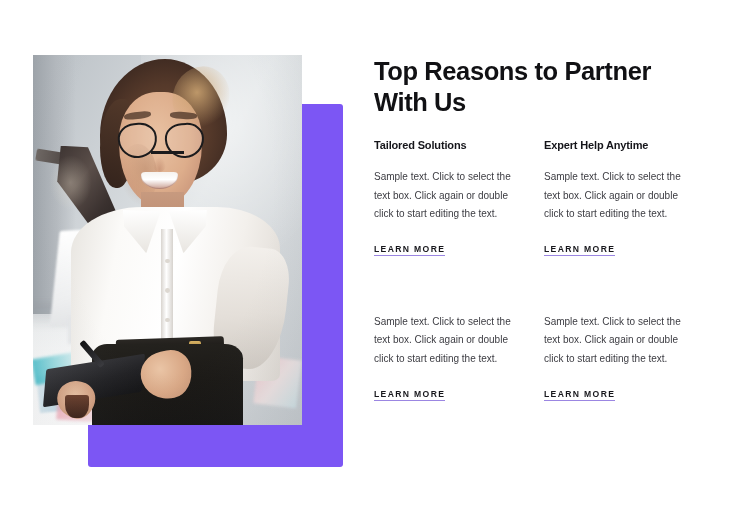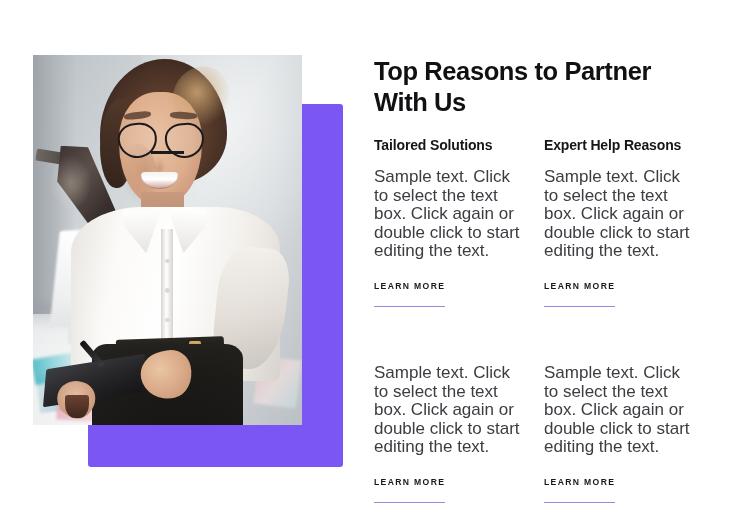--- a/index.html
+++ b/index.html
@@ -466,43 +466,43 @@
     top: 125px;
     width: 316px;
     display: grid;
     grid-template-columns: 170px 146px;
     grid-row-gap: 57px;
   }
 
   .card { width: 146px; }
 
   .card-title {
-    font-size: 14px;
+    font-size: 11px;
     line-height: 17px;
     font-weight: 700;
     letter-spacing: -0.15px;
     color: #15151a;
     margin-bottom: 14px;
   }
 
   .card-body {
-    font-size: 17px;
+    font-size: 10px;
     line-height: 18.6px;
     color: #3c3c42;
     margin-bottom: 14px;
   }
 
   .learn-more {
     display: inline-block;
     font-size: 8.6px;
     font-weight: 700;
     letter-spacing: 1.35px;
     color: #17171c;
     text-decoration: none;
-    padding-bottom: 15px;
+    padding-bottom: 1px;
     border-bottom: 1.6px solid #9b86e2;
   }
 </style>
 </head>
 <body>
 
 <div class="page">
 
   <div class="visual">
 
@@ -572,21 +572,21 @@
 
     <div class="cards">
 
       <div class="card">
         <div class="card-title">Tailored Solutions</div>
         <div class="card-body">Sample text. Click to select the text box. Click again or double click to start editing the text.</div>
         <a class="learn-more" href="#">LEARN MORE</a>
       </div>
 
       <div class="card">
-        <div class="card-title">Expert Help Reasons</div>
+        <div class="card-title">Expert Help Anytime</div>
         <div class="card-body">Sample text. Click to select the text box. Click again or double click to start editing the text.</div>
         <a class="learn-more" href="#">LEARN MORE</a>
       </div>
 
       <div class="card">
         <div class="card-body">Sample text. Click to select the text box. Click again or double click to start editing the text.</div>
         <a class="learn-more" href="#">LEARN MORE</a>
       </div>
 
       <div class="card">

